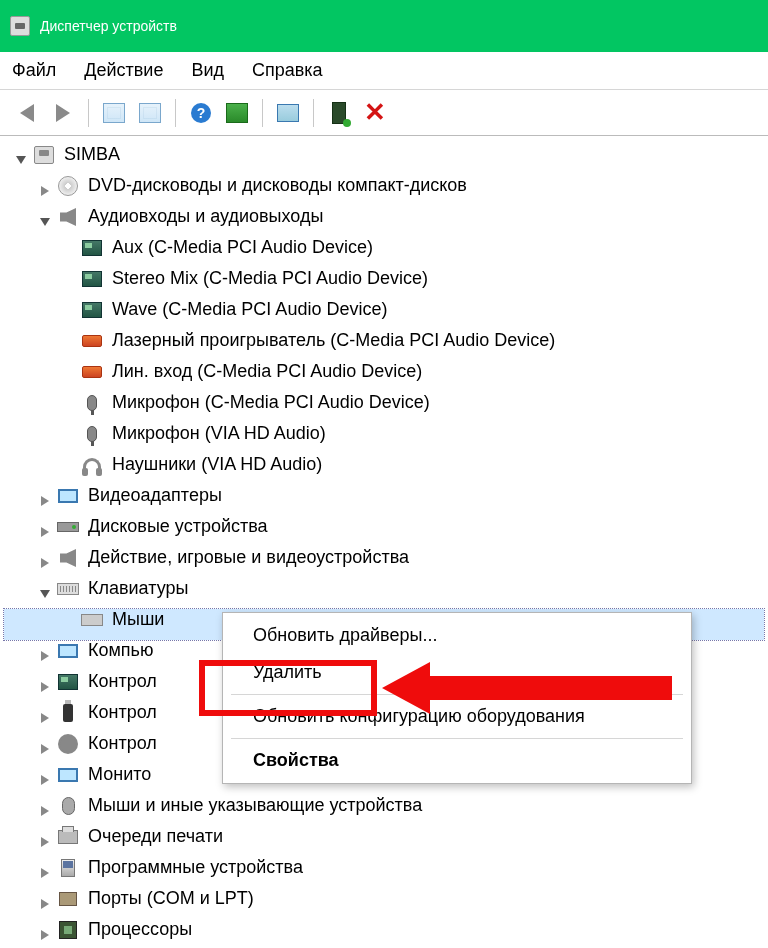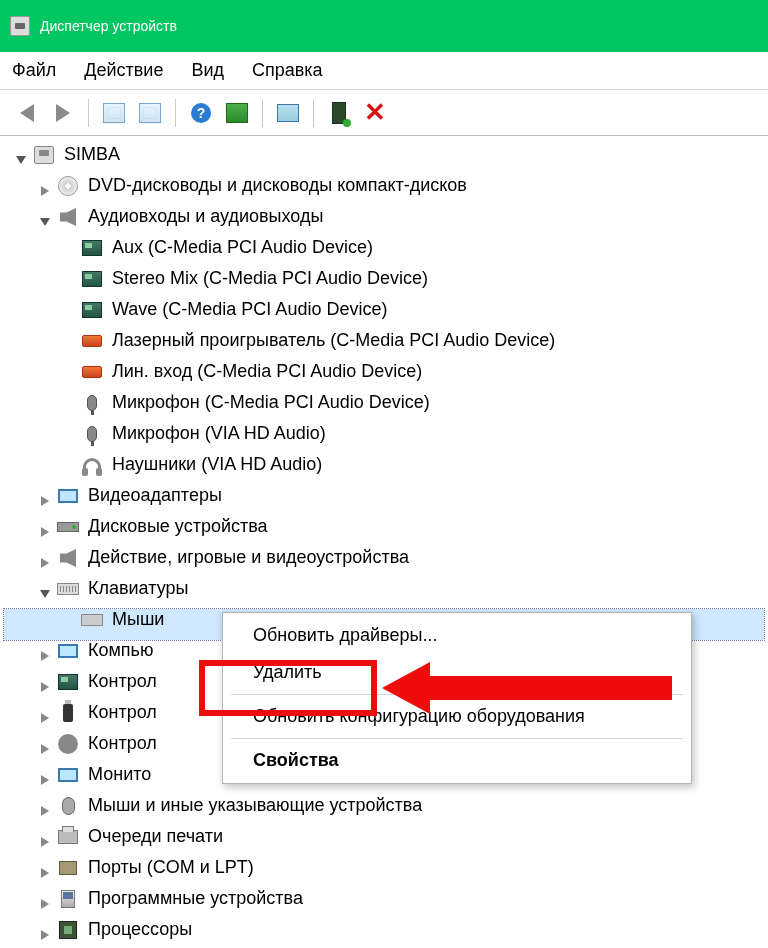--- a/index.html
+++ b/index.html
@@ -287,30 +287,30 @@
   <div class="row indent1">
     <span class="tw r"></span>
     <span class="ico">
         <span class="i-print"></span>
       </span>
     <span class="lbl">Очереди печати</span>
   </div>
   <div class="row indent1">
     <span class="tw r"></span>
     <span class="ico">
+        <span class="i-sw"></span>
+      </span>
+    <span class="lbl">Программные устройства</span>
+  </div>
+  <div class="row indent1">
+    <span class="tw r"></span>
+    <span class="ico">
         <span class="i-port"></span>
       </span>
     <span class="lbl">Порты (COM и LPT)</span>
-  </div>
-  <div class="row indent1">
-    <span class="tw r"></span>
-    <span class="ico">
-        <span class="i-sw"></span>
-      </span>
-    <span class="lbl">Программные устройства</span>
   </div>
   <div class="row indent1">
     <span class="tw r"></span>
     <span class="ico">
         <span class="i-cpu"></span>
       </span>
     <span class="lbl">Процессоры</span>
   </div>
 
 </div>

